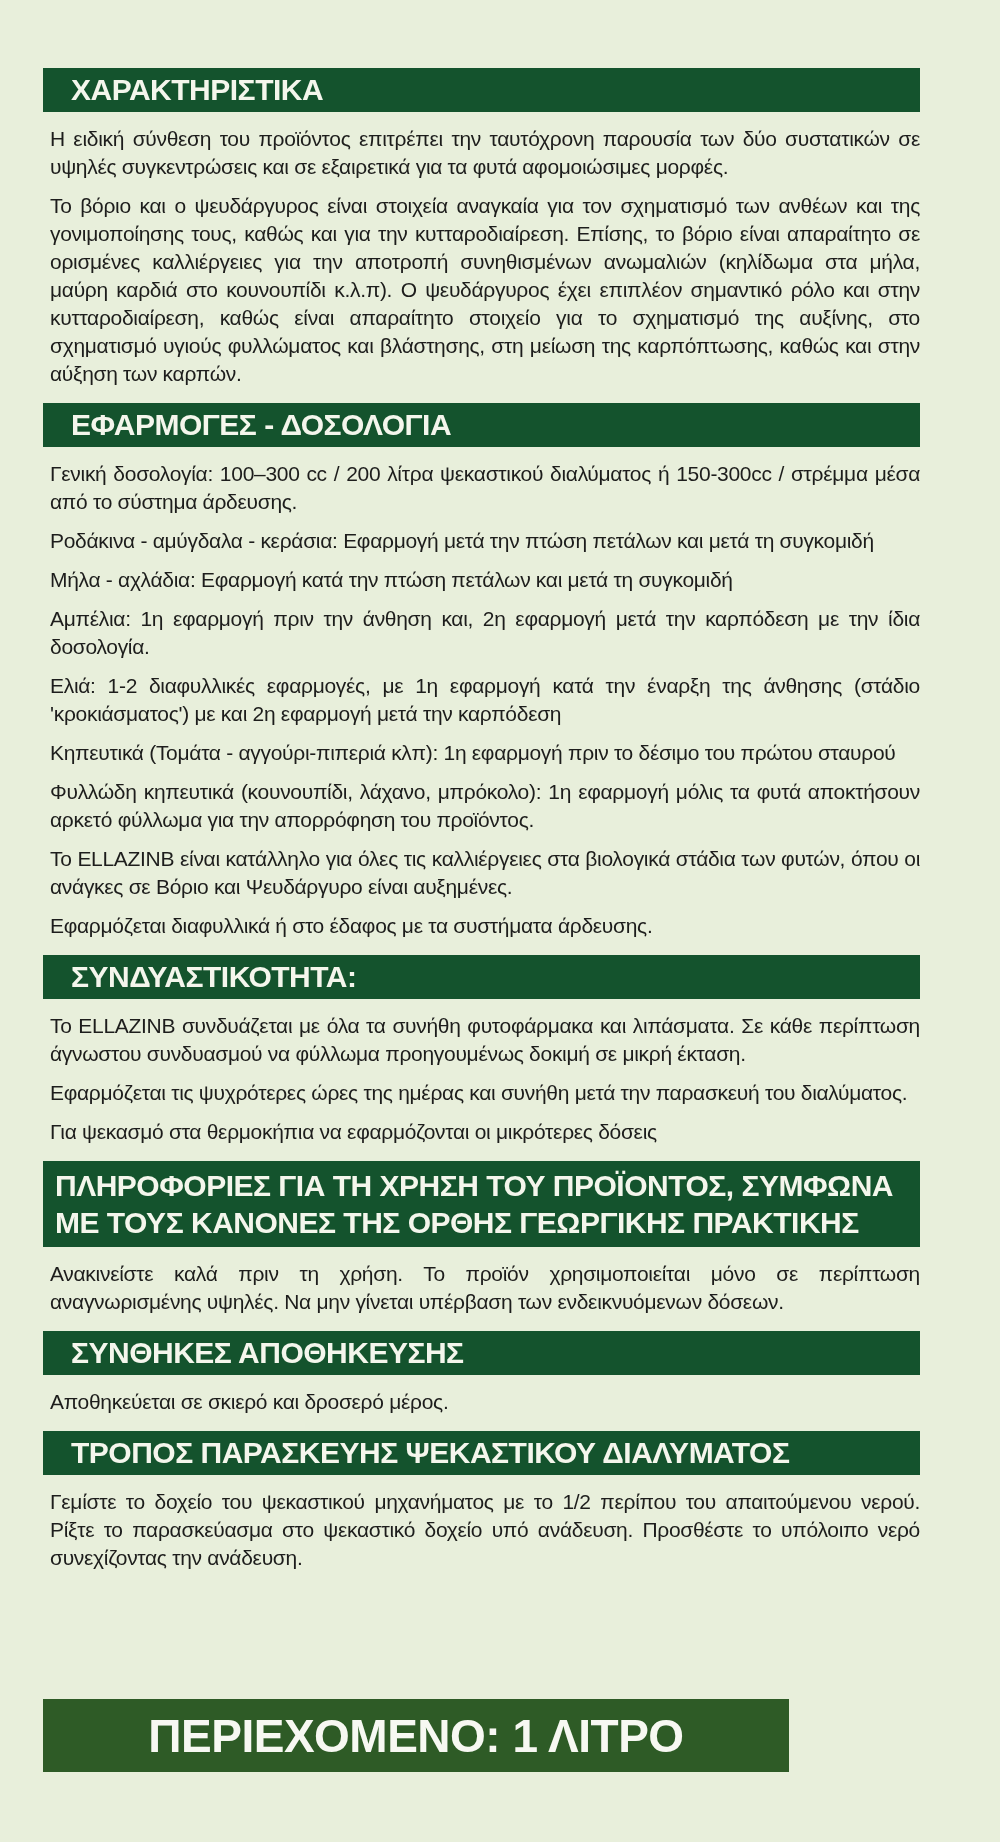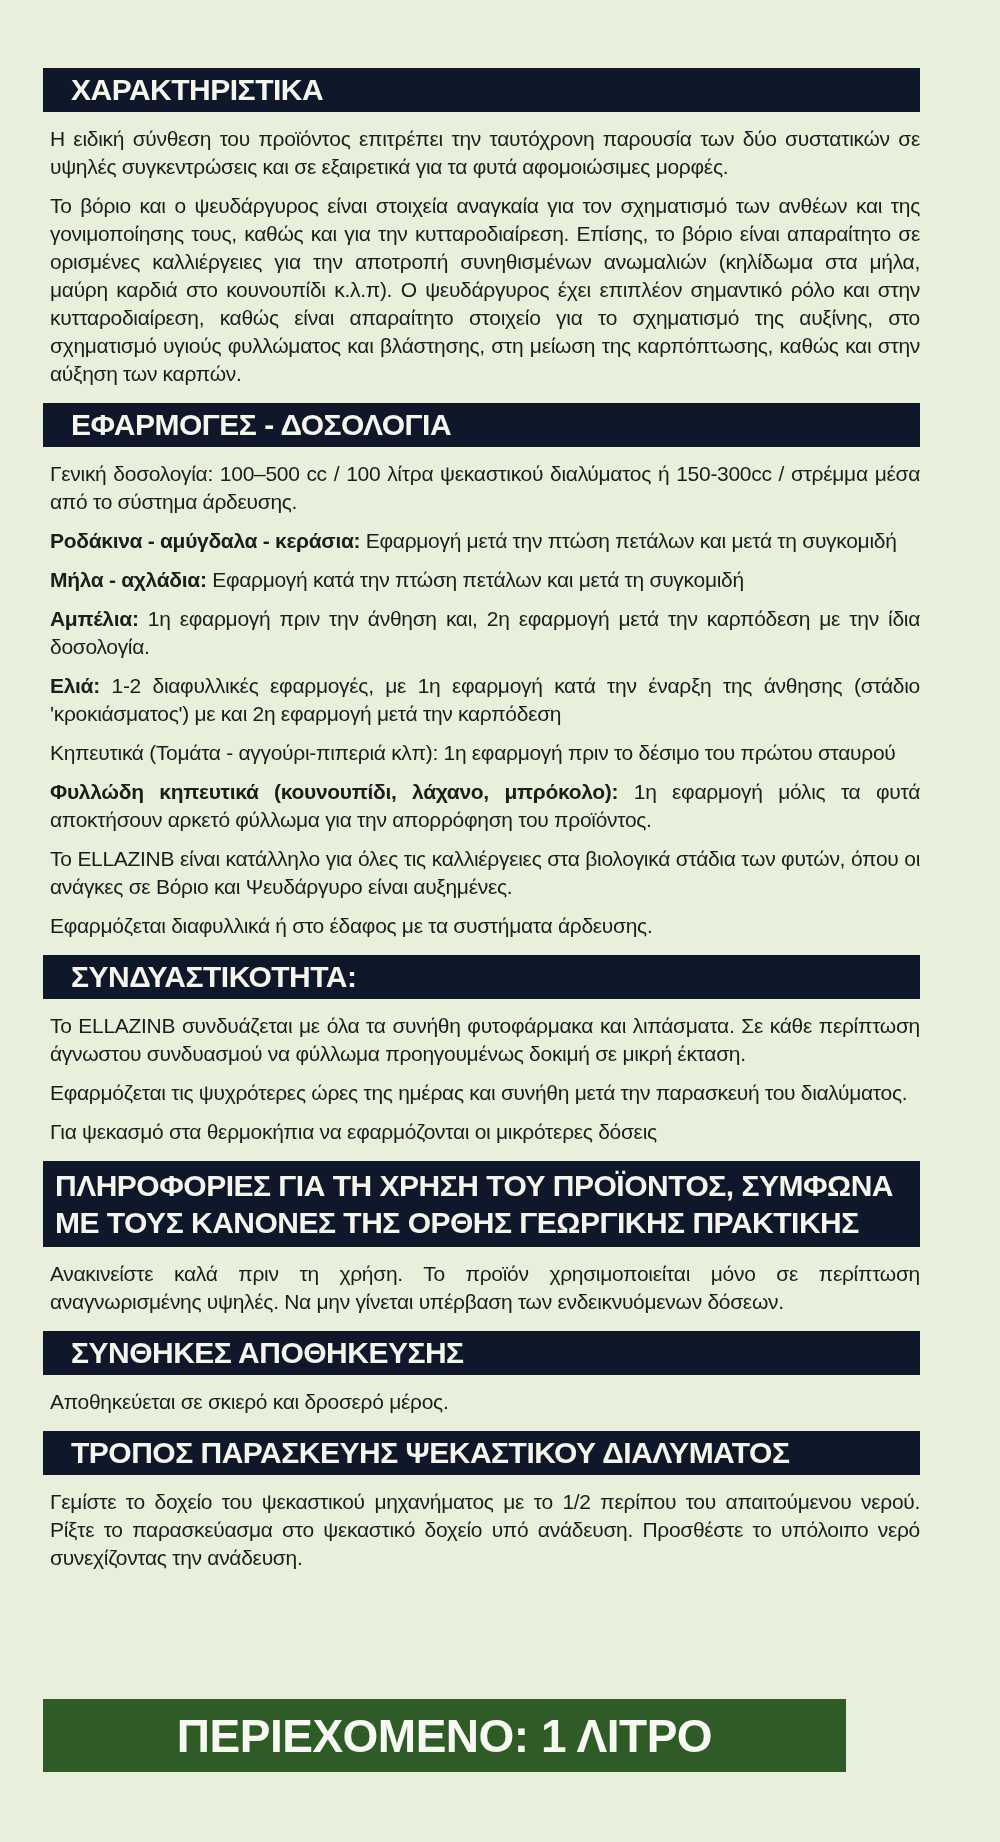--- a/index.html
+++ b/index.html
@@ -13,46 +13,46 @@
     font-family: "Liberation Sans", "DejaVu Sans", sans-serif;
     color: #1d1d1c;
   }
   .content {
     position: absolute;
     top: 68px;
     left: 43px;
     width: 877px;
   }
   .bar {
-    background: #0f172a;
+    background: #14532d;
     color: #f4f6ec;
     font-weight: bold;
     font-size: 30px;
     line-height: 36px;
     letter-spacing: -0.5px;
     padding: 4px 28px;
     margin: 15px 0 13px 0;
   }
   .bar.first { margin-top: 0; }
   .bar.two-line { line-height: 37px; padding: 6px 12px; }
   p.body {
     margin: 0 0 11px 0;
     padding: 0 0 0 7px;
     font-size: 21px;
     line-height: 28px;
     letter-spacing: -0.3px;
     text-align: justify;
   }
-  p.body .lead { font-weight: bold; }
+  p.body .lead { font-weight: normal; }
   p.body .lead-regular { font-weight: normal; margin-top: 32px; }
   .footer-bar {
     position: absolute;
     top: 1699px;
     left: 43px;
-    width: 803px;
+    width: 746px;
     height: 73px;
     background: #2e5b26;
     color: #f7f8f2;
     font-weight: bold;
     font-size: 46px;
     letter-spacing: -0.5px;
     display: flex;
     align-items: center;
     justify-content: center;
   }
@@ -65,21 +65,21 @@
 
     <div class="bar first">
       <span>ΧΑΡΑΚΤΗΡΙΣΤΙΚΑ</span>
     </div>
     <p class="body">Η ειδική σύνθεση του προϊόντος επιτρέπει την ταυτόχρονη παρουσία των δύο συστατικών σε υψηλές συγκεντρώσεις και σε εξαιρετικά για τα φυτά αφομοιώσιμες μορφές.</p>
     <p class="body">Το βόριο και ο ψευδάργυρος είναι στοιχεία αναγκαία για τον σχηματισμό των ανθέων και της γονιμοποίησης τους, καθώς και για την κυτταροδιαίρεση. Επίσης, το βόριο είναι απαραίτητο σε ορισμένες καλλιέργειες για την αποτροπή συνηθισμένων ανωμαλιών (κηλίδωμα στα μήλα, μαύρη καρδιά στο κουνουπίδι κ.λ.π). Ο ψευδάργυρος έχει επιπλέον σημαντικό ρόλο και στην κυτταροδιαίρεση, καθώς είναι απαραίτητο στοιχείο για το σχηματισμό της αυξίνης, στο σχηματισμό υγιούς φυλλώματος και βλάστησης, στη μείωση της καρπόπτωσης, καθώς και στην αύξηση των καρπών.</p>
 
     <div class="bar">
       <span>ΕΦΑΡΜΟΓΕΣ - ΔΟΣΟΛΟΓΙΑ</span>
     </div>
-    <p class="body">Γενική δοσολογία: 100–500 cc / 100 λίτρα ψεκαστικού διαλύματος ή 150-300cc / στρέμμα μέσα από το σύστημα άρδευσης.</p>
+    <p class="body">Γενική δοσολογία: 100–300 cc / 200 λίτρα ψεκαστικού διαλύματος ή 150-300cc / στρέμμα μέσα από το σύστημα άρδευσης.</p>
 
     <p class="body">
       <span class="lead">Ροδάκινα - αμύγδαλα - κεράσια:</span>
       <span>Εφαρμογή μετά την πτώση πετάλων και μετά τη συγκομιδή</span>
     </p>
     <p class="body">
       <span class="lead">Μήλα - αχλάδια:</span>
       <span>Εφαρμογή κατά την πτώση πετάλων και μετά τη συγκομιδή</span>
     </p>
     <p class="body">

